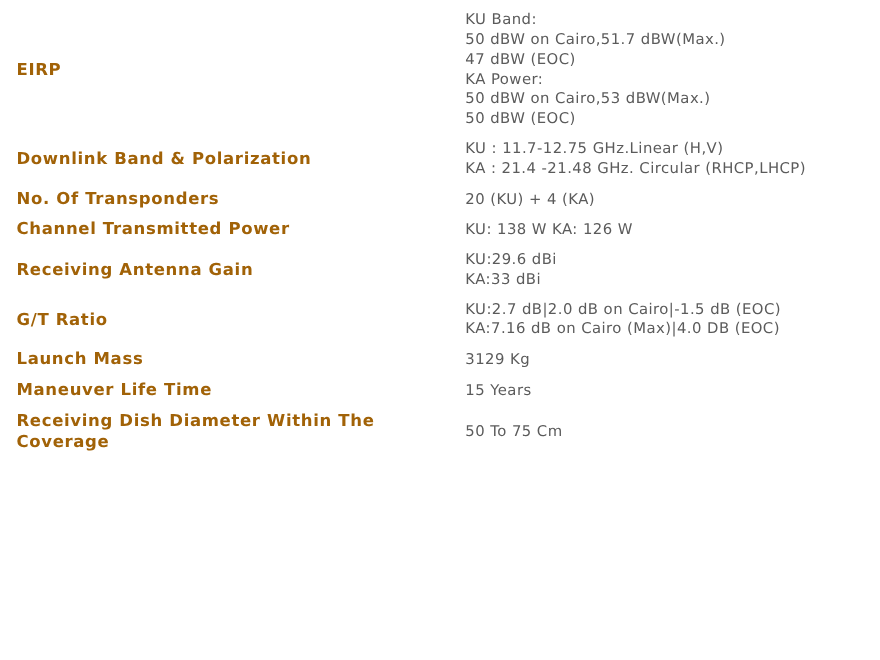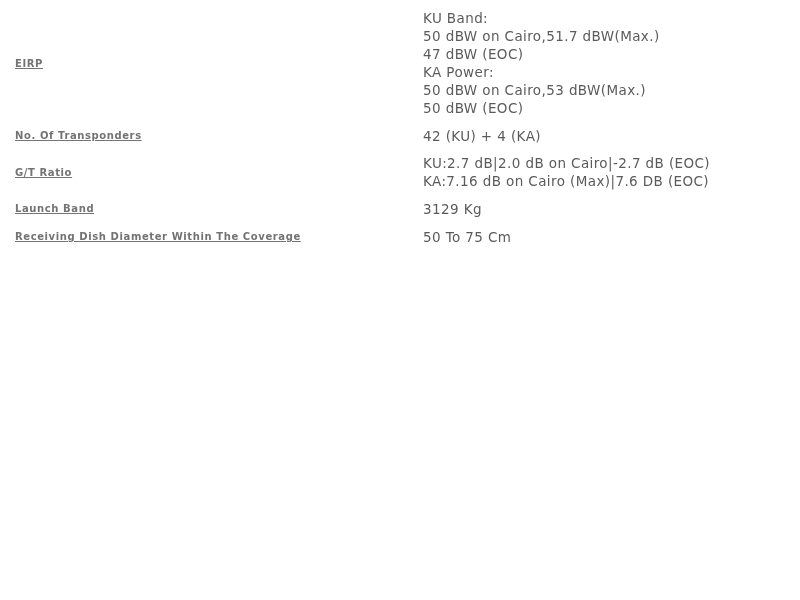--- a/index.html
+++ b/index.html
@@ -19,26 +19,25 @@
     table-layout: fixed;
     margin-top: 5px;
   }
   td {
     vertical-align: middle;
     border: none;
   }
   td.label-cell {
     width: 398px;
     padding: 4px 10px 5px 15px;
-    font-size: 10px;
+    font-size: 15px;
     font-weight: bold;
     letter-spacing: 0.6px;
     line-height: 19px;
-    color: #737373;
-    text-decoration: underline;
+    color: #a16207;
   }
   td.value-cell {
     padding: 4px 2px 5px 0;
     font-size: 13.5px;
     letter-spacing: 0.4px;
     line-height: 18px;
     color: #5b5b5b;
   }
   .value-line {
     white-space: nowrap;
@@ -54,36 +53,62 @@
         <td class="value-cell">
           <div class="value-line">KU Band:</div>
           <div class="value-line">50 dBW on Cairo,51.7 dBW(Max.)</div>
           <div class="value-line">47 dBW (EOC)</div>
           <div class="value-line">KA Power:</div>
           <div class="value-line">50 dBW on Cairo,53 dBW(Max.)</div>
           <div class="value-line">50 dBW (EOC)</div>
         </td>
       </tr>
       <tr>
+        <td class="label-cell">Downlink Band &amp; Polarization</td>
+        <td class="value-cell">
+          <div class="value-line">KU : 11.7-12.75 GHz.Linear (H,V)</div>
+          <div class="value-line">KA : 21.4 -21.48 GHz. Circular (RHCP,LHCP)</div>
+        </td>
+      </tr>
+      <tr>
         <td class="label-cell">No. Of Transponders</td>
         <td class="value-cell">
-          <div class="value-line">42 (KU) + 4 (KA)</div>
+          <div class="value-line">20 (KU) + 4 (KA)</div>
+        </td>
+      </tr>
+      <tr>
+        <td class="label-cell">Channel Transmitted Power</td>
+        <td class="value-cell">
+          <div class="value-line">KU: 138 W KA: 126 W</div>
+        </td>
+      </tr>
+      <tr>
+        <td class="label-cell">Receiving Antenna Gain</td>
+        <td class="value-cell">
+          <div class="value-line">KU:29.6 dBi</div>
+          <div class="value-line">KA:33 dBi</div>
         </td>
       </tr>
       <tr>
         <td class="label-cell">G/T Ratio</td>
         <td class="value-cell">
-          <div class="value-line">KU:2.7 dB|2.0 dB on Cairo|-2.7 dB (EOC)</div>
-          <div class="value-line">KA:7.16 dB on Cairo (Max)|7.6 DB (EOC)</div>
+          <div class="value-line">KU:2.7 dB|2.0 dB on Cairo|-1.5 dB (EOC)</div>
+          <div class="value-line">KA:7.16 dB on Cairo (Max)|4.0 DB (EOC)</div>
         </td>
       </tr>
       <tr>
-        <td class="label-cell">Launch Band</td>
+        <td class="label-cell">Launch Mass</td>
         <td class="value-cell">
           <div class="value-line">3129 Kg</div>
+        </td>
+      </tr>
+      <tr>
+        <td class="label-cell">Maneuver Life Time</td>
+        <td class="value-cell">
+          <div class="value-line">15 Years</div>
         </td>
       </tr>
       <tr>
         <td class="label-cell">Receiving Dish Diameter Within The Coverage</td>
         <td class="value-cell">
           <div class="value-line">50 To 75 Cm</div>
         </td>
       </tr>
     </tbody>
 </table>

